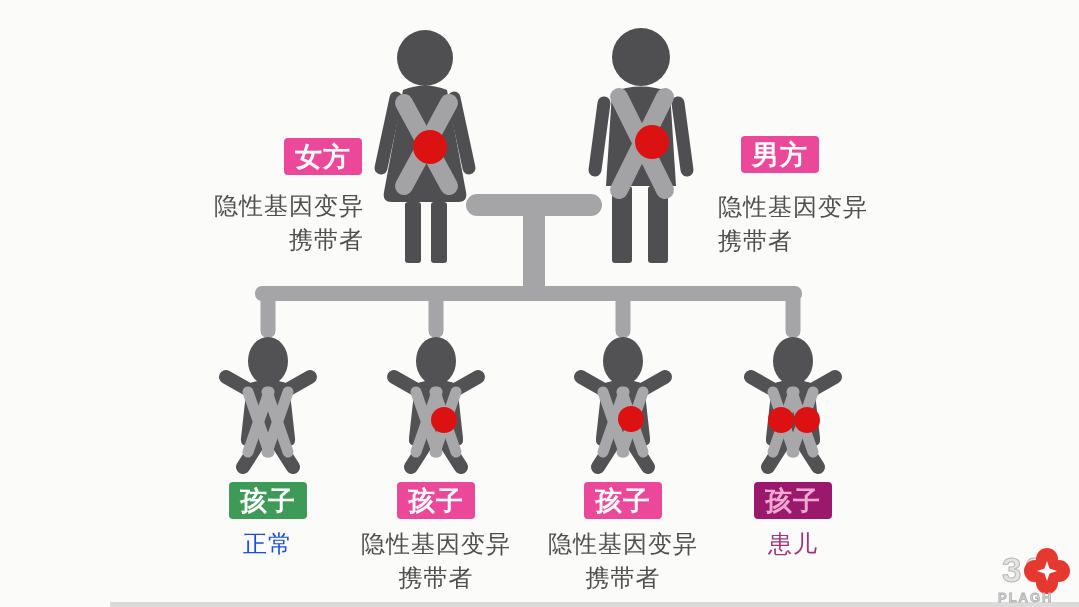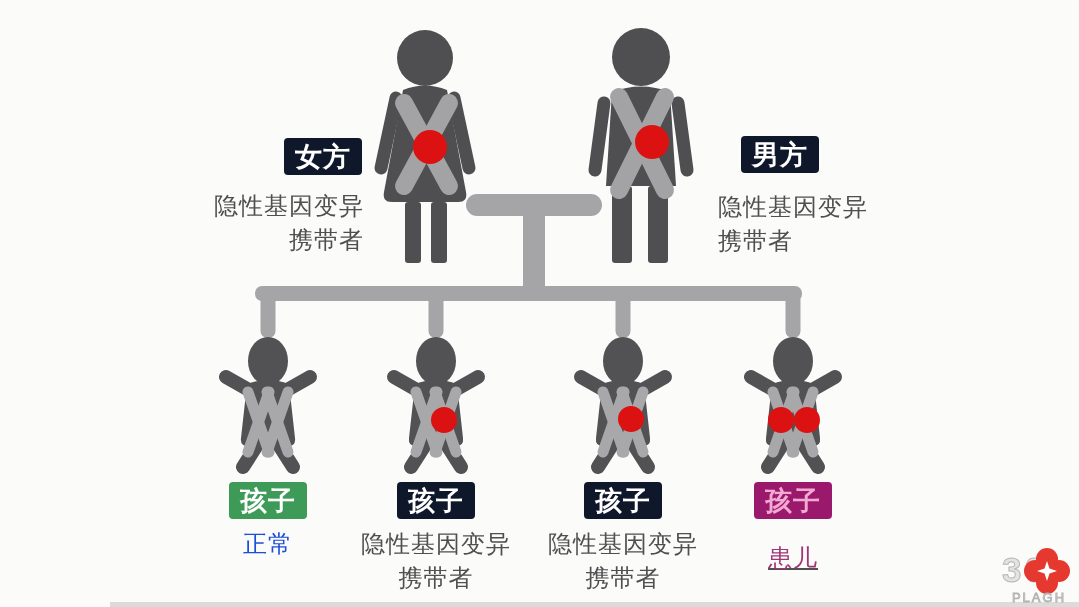--- a/index.html
+++ b/index.html
@@ -12,21 +12,21 @@
   }
   .layer{position:absolute;left:0;top:0;}
   .tag{
     position:absolute;
     width:78px;height:37px;
     display:flex;align-items:center;justify-content:center;
     color:#ffffff;font-size:27px;font-weight:bold;
     border-radius:4px;
     letter-spacing:1px;
   }
-  .tag-gold{background:#0f172a;}
+  .tag-gold{background:#ec4899;}
   .tag-green{background:#3e9a57;}
   .tag-magenta{background:#9b196c;color:#f2a9d2;}
   .caption{
     position:absolute;
     font-size:24px;line-height:34px;
     color:#4f4f50;
     letter-spacing:1px;
   }
   .caption.right{text-align:right;}
   .caption.center{text-align:center;}
@@ -37,22 +37,22 @@
     background:#dbdbdb;
   }
   .watermark{position:absolute;left:998px;top:550px;width:82px;height:57px;}
   .wm-digits{
     position:absolute;left:4px;top:0px;
     font-size:35px;font-weight:bold;letter-spacing:3px;
     color:#e3e3e3;-webkit-text-stroke:1px #b5b5b5;
   }
   .wm-flower{position:absolute;left:26px;top:-2px;}
   .wm-label{
-    position:absolute;left:0px;top:40px;width:82px;text-align:center;
-    font-size:13px;font-weight:normal;letter-spacing:2px;
+    position:absolute;left:0px;top:40px;width:82px;text-align:left;
+    font-size:13px;font-weight:bold;letter-spacing:2px;
     color:#d4d4d4;-webkit-text-stroke:0.8px #b0b0b0;
   }
 </style>
 </head>
 <body>
 
 <div class="canvas">
 
   <svg class="layer" width="1079" height="607" viewBox="0 0 1079 607">
 
@@ -183,21 +183,21 @@
     <div></div>
   </div>
   <div class="caption center" style="left:321px;top:527px;width:230px;">
     <div>隐性基因变异</div>
     <div>携带者</div>
   </div>
   <div class="caption center" style="left:508px;top:527px;width:230px;">
     <div>隐性基因变异</div>
     <div>携带者</div>
   </div>
-  <div class="caption center" style="left:678px;top:541px;width:230px;text-decoration:underline;">
+  <div class="caption center" style="left:678px;top:527px;width:230px;">
     <div class="c-magenta">患儿</div>
     <div></div>
   </div>
 
   <div class="bottom-strip"></div>
 
   <div class="watermark">
     <span class="wm-digits">30</span>
     <svg class="wm-flower" width="46" height="46" viewBox="0 0 46 46">
       <circle cx="23" cy="11" r="11" fill="#e5392f"></circle>

